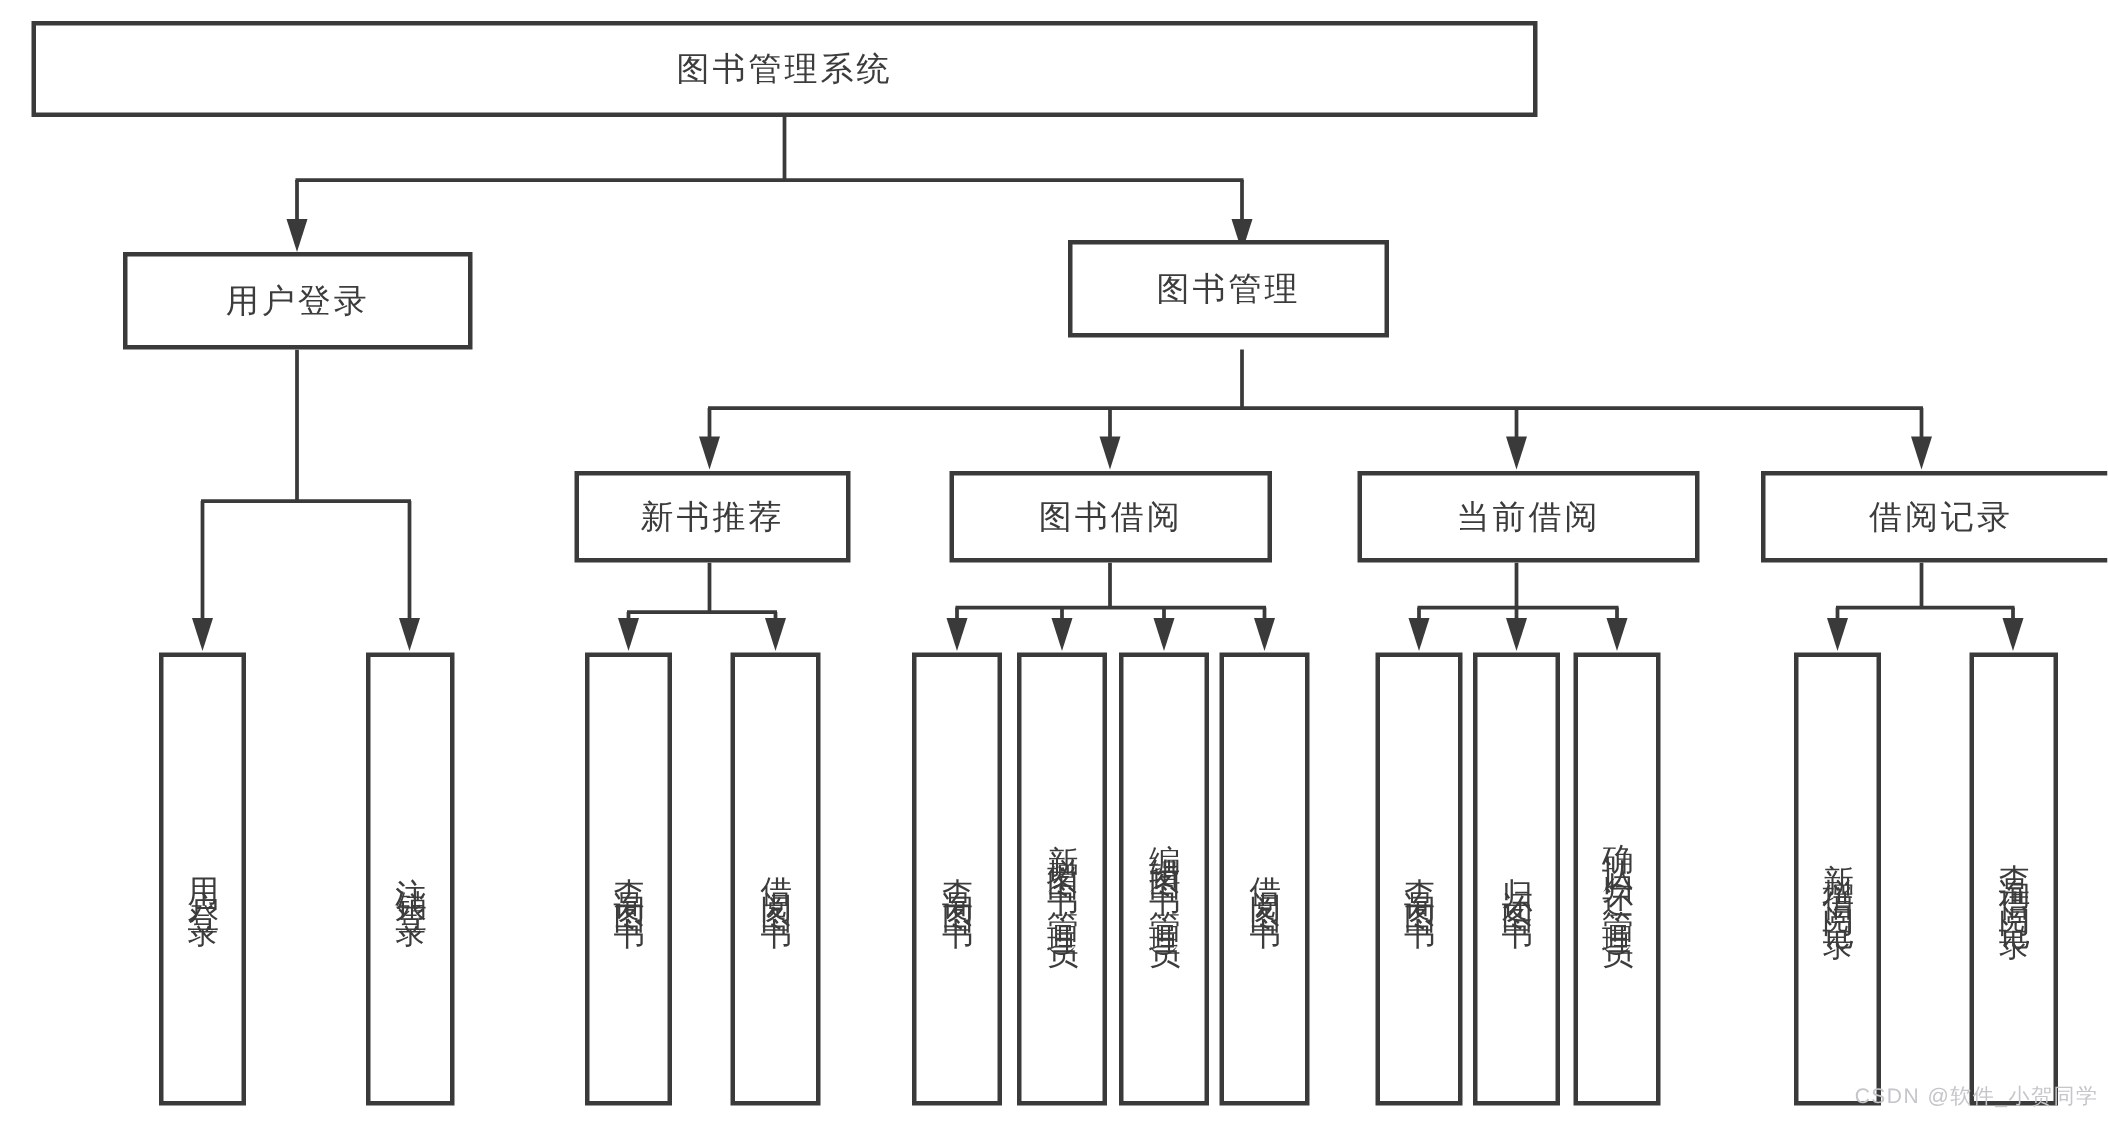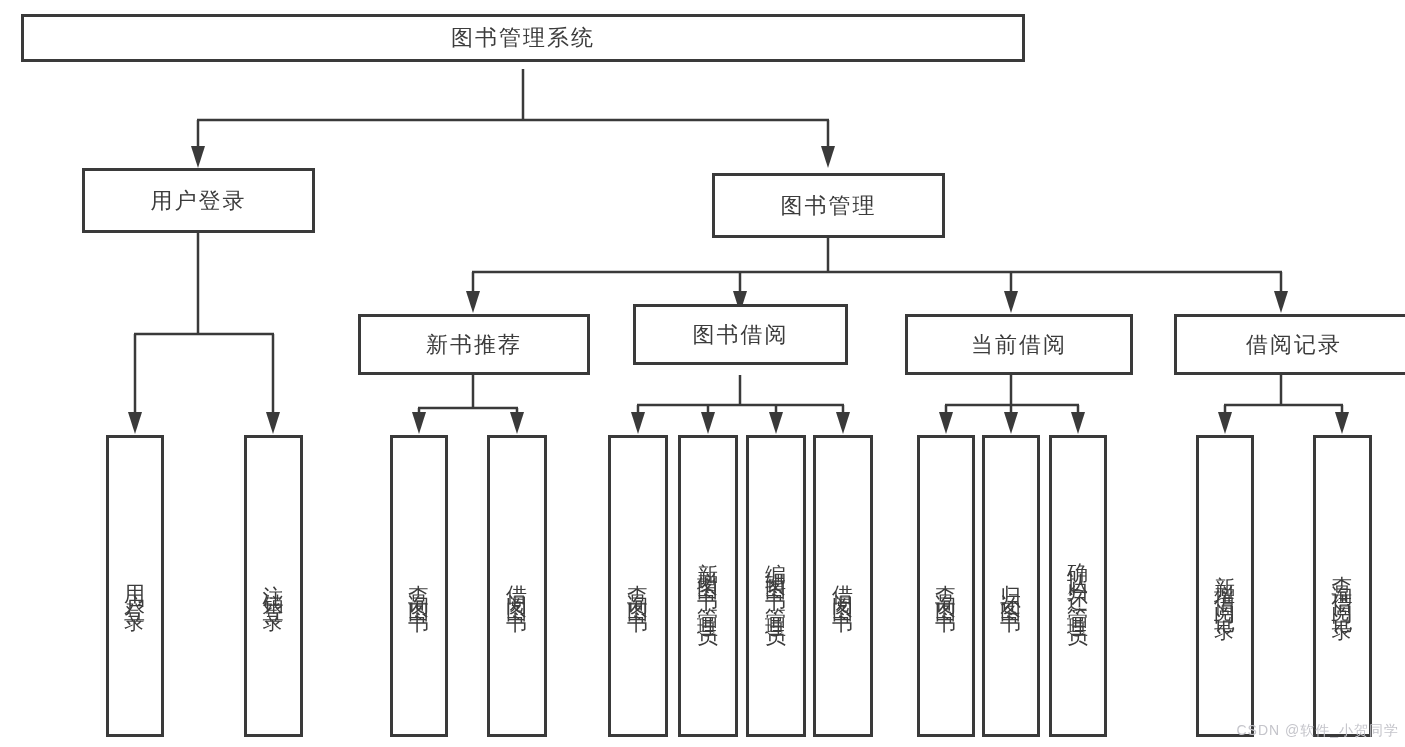--- a/index.html
+++ b/index.html
@@ -114,35 +114,35 @@
       <polygon points="1004,412 1018,412 1011,434"></polygon>
     <line x1="1078" y1="405" x2="1078" y2="413"></line>
       <polygon points="1071,412 1085,412 1078,434"></polygon>
 
     <line x1="1225" y1="405" x2="1225" y2="413"></line>
       <polygon points="1218,412 1232,412 1225,434"></polygon>
     <line x1="1342" y1="405" x2="1342" y2="413"></line>
       <polygon points="1335,412 1349,412 1342,434"></polygon>
   </svg>
 
-  <div class="node h-node" style="left:21px;top:14px;width:1004px;height:48px">
+  <div class="node h-node" style="left:21px;top:14px;width:1004px;height:64px">
     <span>图书管理系统</span>
   </div>
 
   <div class="node h-node" style="left:82px;top:168px;width:233px;height:65px">
     <span>用户登录</span>
   </div>
-  <div class="node h-node" style="left:712px;top:173px;width:233px;height:65px">
+  <div class="node h-node" style="left:712px;top:160px;width:214px;height:65px">
     <span>图书管理</span>
   </div>
 
-  <div class="node h-node" style="left:358px;top:314px;width:232px;height:61px">
+  <div class="node h-node" style="left:383px;top:314px;width:184px;height:61px">
     <span>新书推荐</span>
   </div>
-  <div class="node h-node" style="left:633px;top:304px;width:215px;height:61px">
+  <div class="node h-node" style="left:633px;top:314px;width:215px;height:61px">
     <span>图书借阅</span>
   </div>
   <div class="node h-node" style="left:905px;top:314px;width:228px;height:61px">
     <span>当前借阅</span>
   </div>
   <div class="node h-node" style="left:1174px;top:314px;width:240px;height:61px">
     <span>借阅记录</span>
   </div>
 
   <div class="node leaf" style="left:106px;top:435px;width:58px;height:302px">

